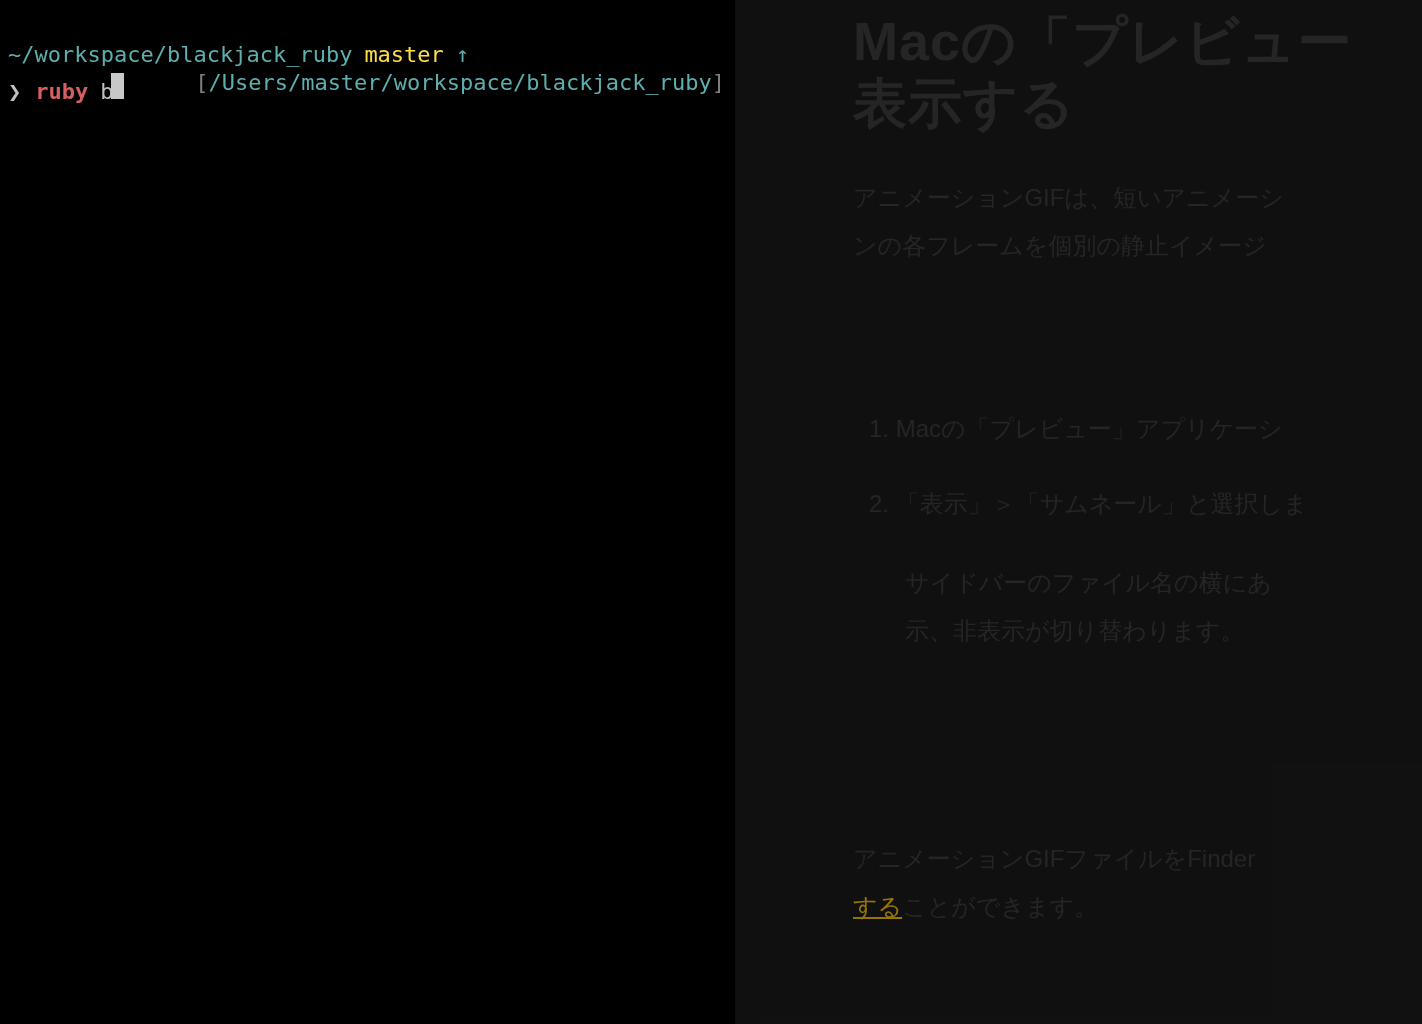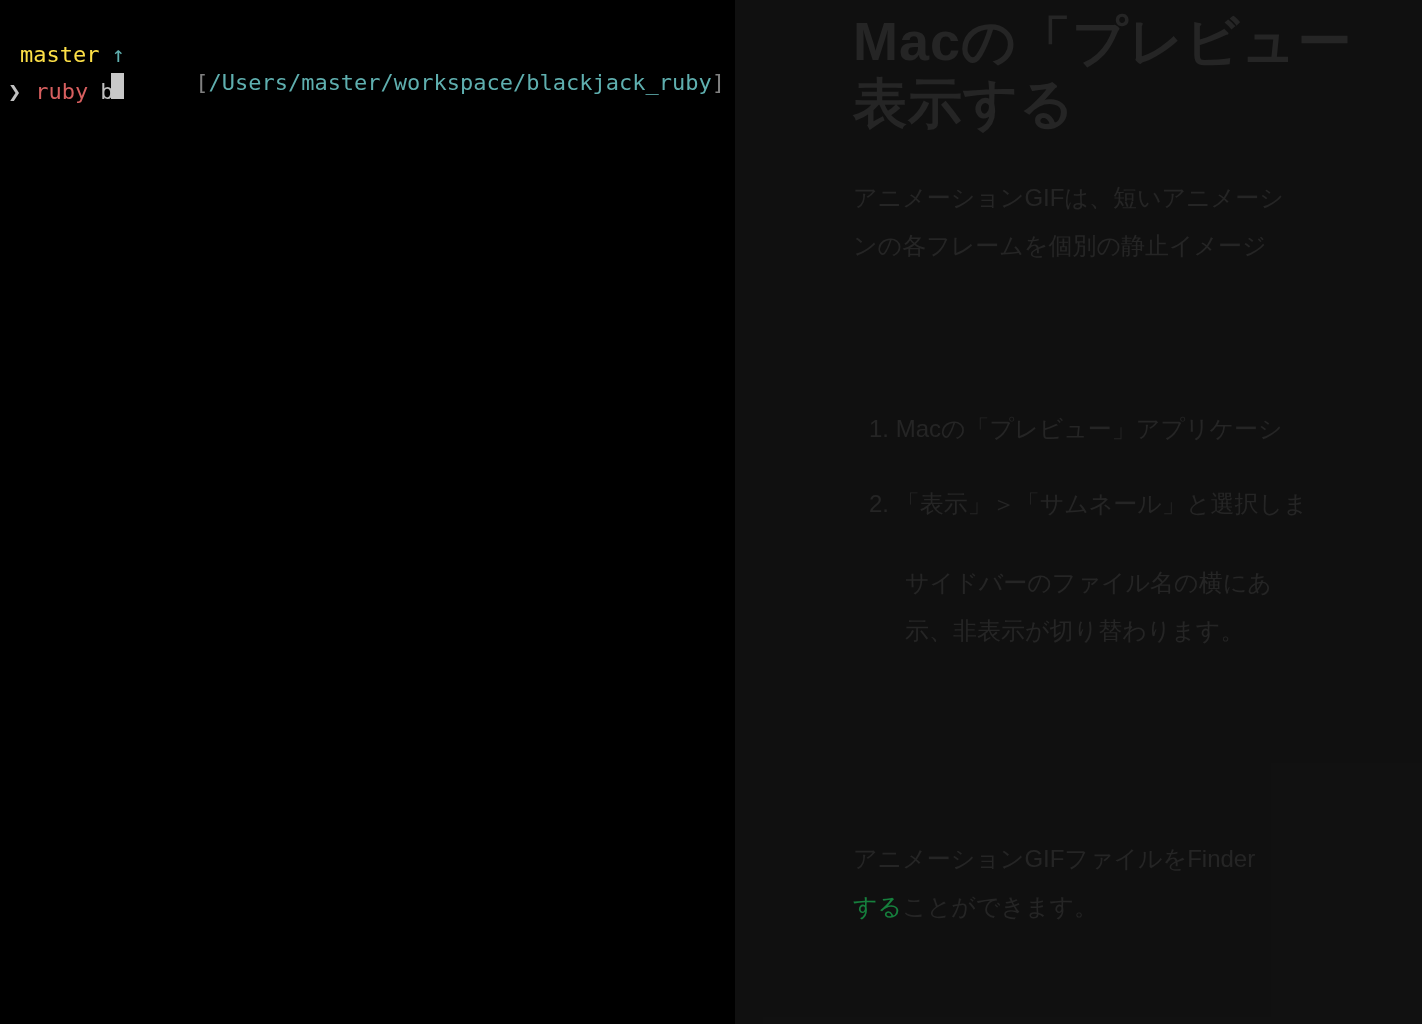--- a/index.html
+++ b/index.html
@@ -56,20 +56,21 @@
       margin-top: 2px;
     }
     
     .prompt-char {
       color: #c0c0c0;
       margin-right: 14px;
     }
     
     .command {
       color: #d75f5f;
+      font-weight: bold;
     }
     
     .arg {
       color: #c0c0c0;
       margin-left: 12px;
     }
     
     .cursor {
       display: inline-block;
       width: 13px;
@@ -147,21 +148,22 @@
     .bg-footer {
       font-family: "Hiragino Sans", "Meiryo", sans-serif;
       font-size: 24px;
       color: #3a3a3a;
       line-height: 2.0;
       margin-top: 180px;
       white-space: nowrap;
     }
     
     .bg-link {
-      color: #22c55e;
+      color: #eab308;
+      text-decoration: underline;
     }
     
     .overlay-dim {
       position: absolute;
       left: 735px;
       top: 0;
       width: 687px;
       height: 1024px;
       background: rgba(0,0,0,0.35);
       pointer-events: none;
@@ -190,20 +192,21 @@
   <div class="bg-footer">
     <span>アニメーションGIFファイルをFinder</span><br>
     <span class="bg-link">する</span><span>ことができます。</span>
   </div>
 </div>
 
 <div class="overlay-dim"></div>
 
 <div class="terminal-pane">
   <div class="prompt-line">
+    <span class="path">~/workspace/blackjack_ruby</span>
     <span class="branch">master</span>
     <span class="git-indicator">↑</span>
   </div>
   <div class="input-line">
     <span class="prompt-char">❯</span>
     <span class="command">ruby</span>
     <span class="arg">b</span>
       <span class="cursor"></span>
   </div>
   <div class="rprompt">

